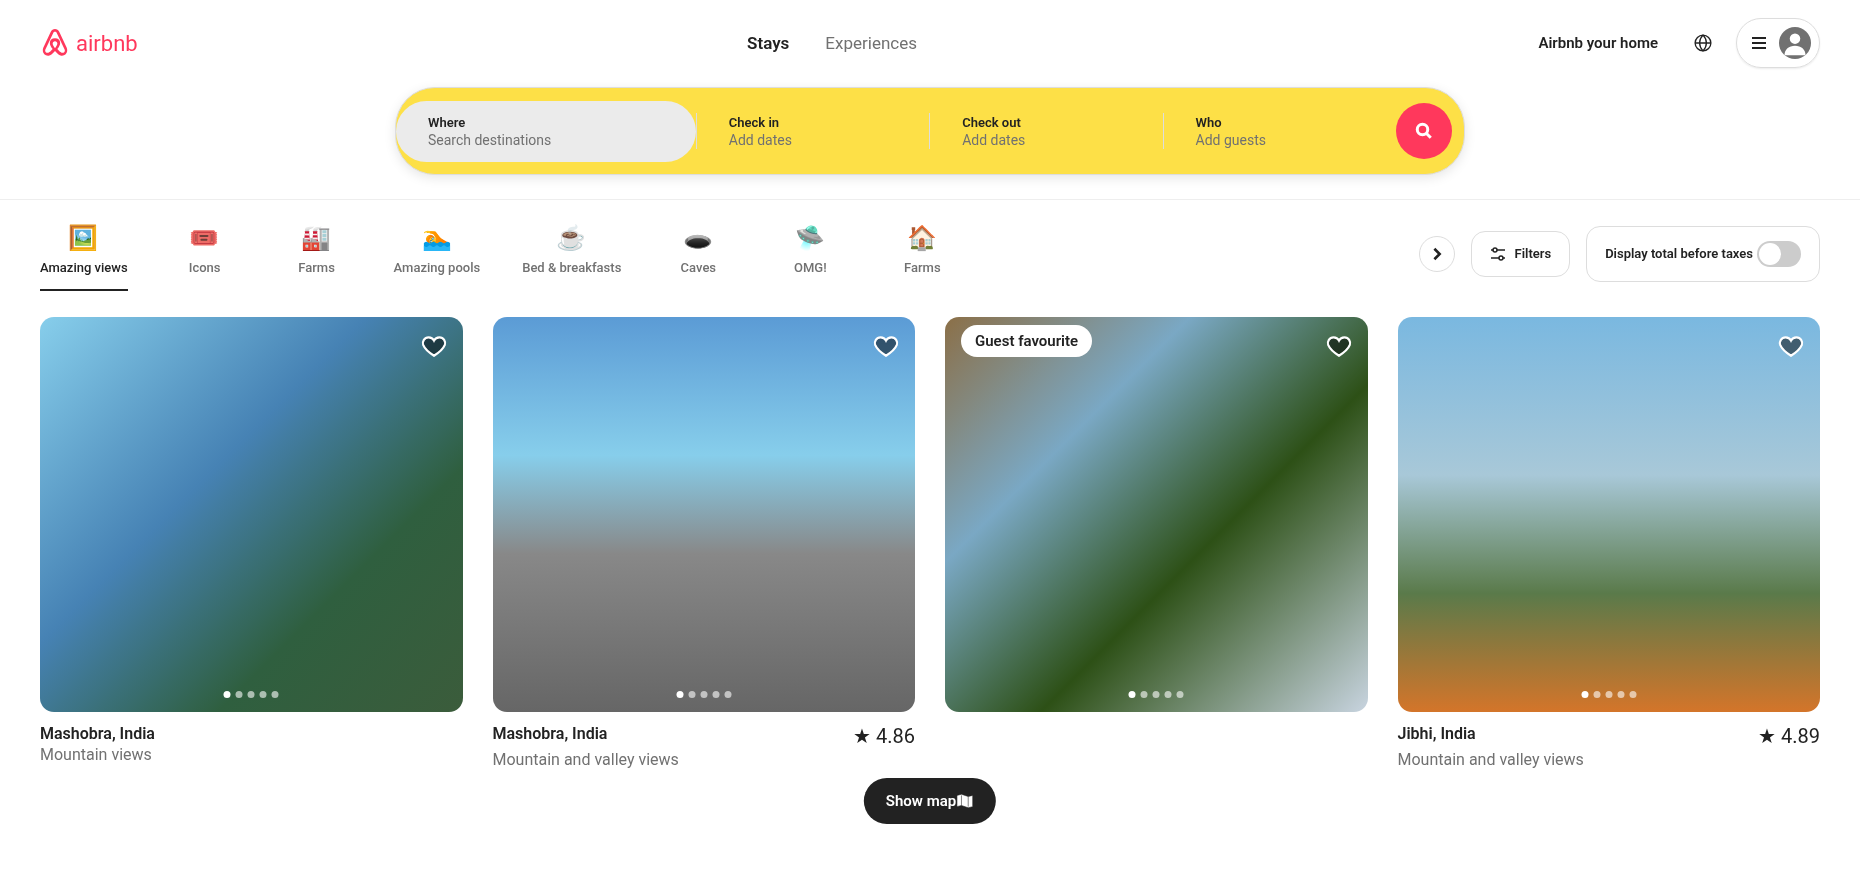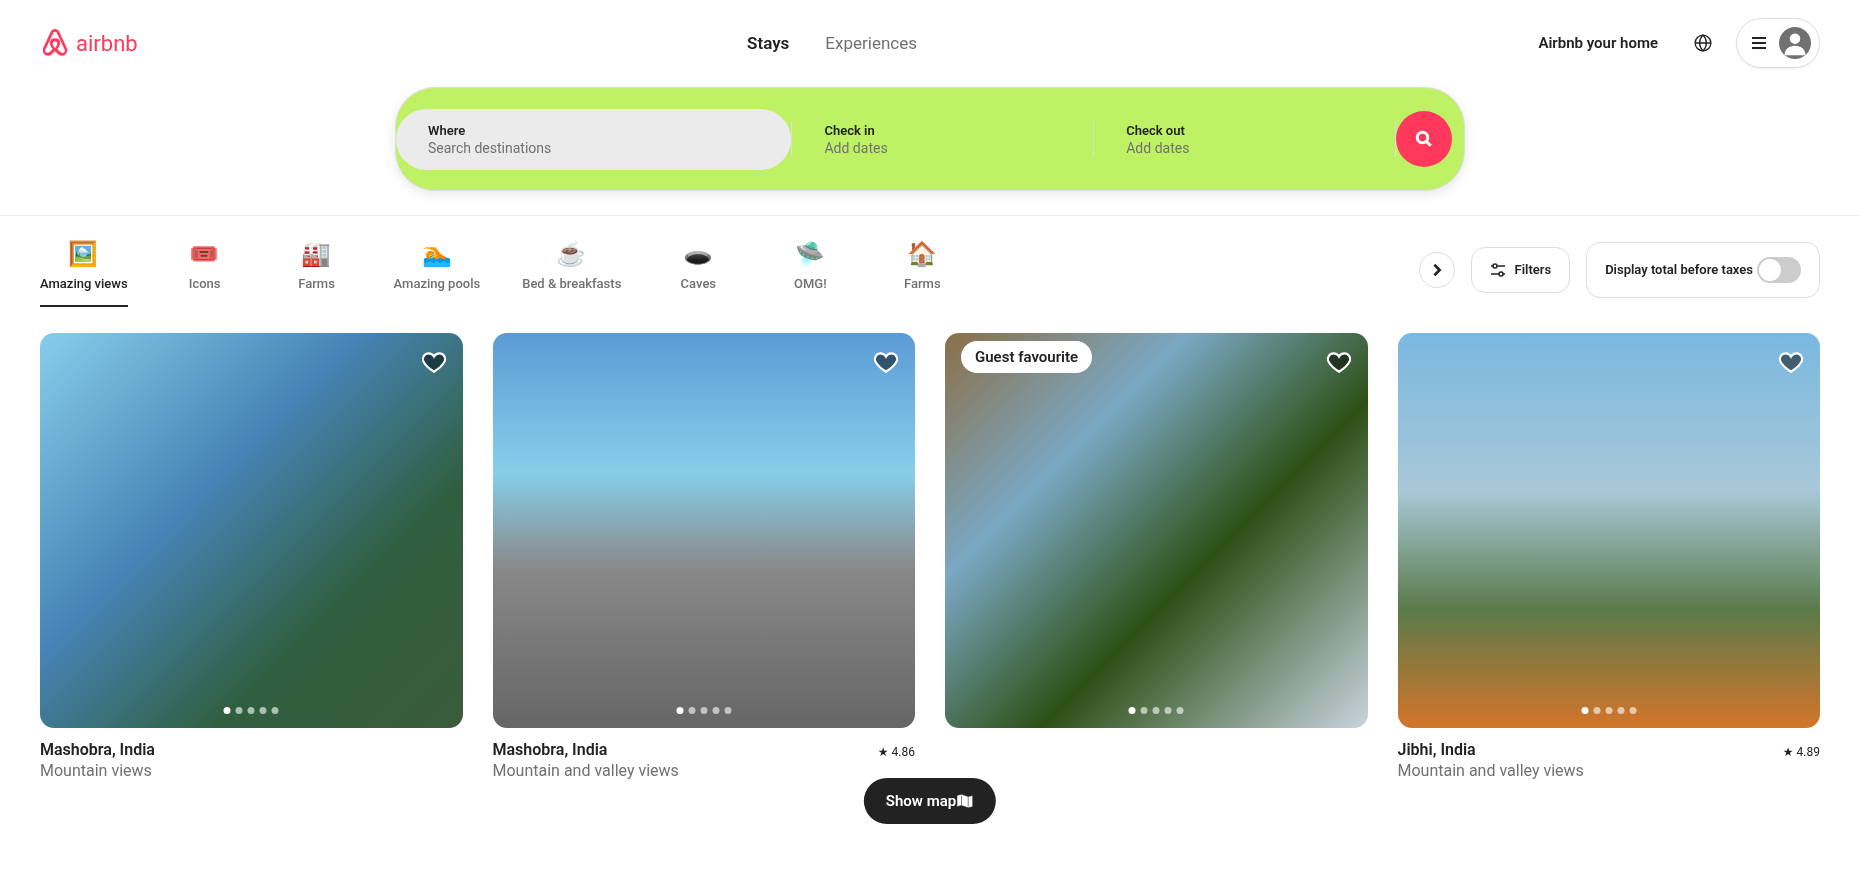--- a/index.html
+++ b/index.html
@@ -11,21 +11,21 @@
 .nav-tab{font-size:17px;color:#717171;cursor:pointer;padding:8px 0}
 .nav-tab.active{color:#222;font-weight:600}
 .header-right{display:flex;align-items:center;gap:12px}
 .host-link{font-size:15px;font-weight:600;padding:12px;cursor:pointer;border-radius:22px}
 .globe-btn{padding:12px;cursor:pointer;border-radius:50%;display:flex;align-items:center}
 .user-menu{display:flex;align-items:center;gap:12px;border:1px solid #ddd;border-radius:30px;padding:8px 8px 8px 14px;cursor:pointer;box-shadow:0 1px 2px rgba(0,0,0,0.08)}
 .user-menu svg{width:16px;height:16px}
 .avatar{width:32px;height:32px;border-radius:50%;background:#717171;display:flex;align-items:center;justify-content:center}
 .avatar svg{width:28px;height:28px;fill:#fff}
 .search-wrap{display:flex;justify-content:center;padding:0 40px 24px}
-.search-bar{display:flex;align-items:center;background:#bef264;border:1px solid #ddd;border-radius:40px;box-shadow:0 3px 12px rgba(0,0,0,0.1);width:100%;max-width:1070px;height:104px}
+.search-bar{display:flex;align-items:center;background:#fde047;border:1px solid #ddd;border-radius:40px;box-shadow:0 3px 12px rgba(0,0,0,0.1);width:100%;max-width:1070px;height:88px}
 .search-seg{flex:1;padding:14px 32px;cursor:pointer;border-radius:40px;position:relative}
 .search-seg.where{flex:1.4;background:#ebebeb}
 .search-seg .lbl{font-size:13px;font-weight:600;color:#222;margin-bottom:2px}
 .search-seg .val{font-size:14px;color:#717171}
 .divider{width:1px;height:36px;background:#ddd}
 .search-btn{width:56px;height:56px;border-radius:50%;background:#ff385c;display:flex;align-items:center;justify-content:center;margin-right:12px;cursor:pointer}
 .search-btn svg{width:18px;height:18px;stroke:#fff;stroke-width:4;fill:none}
 .cat-row{display:flex;align-items:center;padding:16px 40px;gap:16px;border-top:1px solid #eee}
 .cats{display:flex;gap:42px;flex:1;overflow:hidden}
 .cat{display:flex;flex-direction:column;align-items:center;gap:8px;cursor:pointer;padding:8px 0 14px;color:#717171;min-width:70px}
@@ -43,23 +43,23 @@
 .card:nth-child(2) .card-img{background:linear-gradient(180deg,#5b9bd5 0%,#87ceeb 35%,#888 60%,#666 100%)}
 .card:nth-child(3) .card-img{background:linear-gradient(135deg,#8b6f47 0%,#7aa8c4 30%,#2d5016 60%,#c8d4e0 100%)}
 .card:nth-child(4) .card-img{background:linear-gradient(180deg,#7ab8e0 0%,#a8c8d8 40%,#5a7a4a 70%,#d4752a 100%)}
 .heart{position:absolute;top:16px;right:16px;cursor:pointer}
 .heart svg{width:26px;height:26px;fill:rgba(0,0,0,0.5);stroke:#fff;stroke-width:2}
 .badge{position:absolute;top:8px;left:16px;background:#fff;border-radius:16px;padding:7px 14px;font-size:15px;font-weight:600}
 .dots{position:absolute;bottom:14px;left:50%;transform:translateX(-50%);display:flex;gap:5px}
 .dot{width:7px;height:7px;border-radius:50%;background:rgba(255,255,255,0.6)}
 .dot.on{background:#fff}
 .card-info{padding-top:12px}
-.card-top{display:flex;justify-content:space-between;align-items:flex-end}
+.card-top{display:flex;justify-content:space-between;align-items:flex-start}
 .card-title{font-size:16px;font-weight:600}
-.card-rating{font-size:12px;display:flex;align-items:center;gap:3px}
+.card-rating{font-size:20px;display:flex;align-items:center;gap:3px}
 .card-sub{font-size:16px;color:#717171;margin-top:2px}
 .map-btn{position:fixed;bottom:60px;left:50%;transform:translateX(-50%);background:#222;color:#fff;border-radius:26px;padding:14px 22px;font-size:15px;font-weight:600;display:flex;align-items:center;cursor:pointer}
 </style>
 </head>
 <body>
 
 <div class="header">
   <div class="logo">
     <svg viewBox="0 0 32 32">
         <path fill="#ff385c" d="M16 1c2 0 3.5 1 4.5 3l8 17c.5 1 .5 2 .5 3 0 3-2.5 5.5-5.5 5.5-2 0-4-1-7.5-5-3.5 4-5.5 5-7.5 5C5.5 29.5 3 27 3 24c0-1 0-2 .5-3l8-17c1-2 2.5-3 4.5-3zm0 3c-1 0-1.5.5-2 1.5l-8 17c-.3.6-.5 1-.5 1.5 0 1.5 1 2.5 2.5 2.5 1 0 2.5-.5 5.5-4-2-2.5-3-4.5-3-6.5 0-3 2-5 5.5-5s5.5 2 5.5 5c0 2-1 4-3 6.5 3 3.5 4.5 4 5.5 4 1.5 0 2.5-1 2.5-2.5 0-.5-.2-.9-.5-1.5l-8-17c-.5-1-1-1.5-2-1.5zm0 10c-1.5 0-2.5 1-2.5 2.5 0 1 .5 2.5 2.5 5 2-2.5 2.5-4 2.5-5 0-1.5-1-2.5-2.5-2.5z"></path>
@@ -102,20 +102,24 @@
     <div class="search-seg">
       <div class="lbl">Check in</div>
       <div class="val">Add dates</div>
     </div>
     <div class="divider"></div>
     <div class="search-seg">
       <div class="lbl">Check out</div>
       <div class="val">Add dates</div>
     </div>
     <div class="divider"></div>
+    <div class="search-seg">
+      <div class="lbl">Who</div>
+      <div class="val">Add guests</div>
+    </div>
     <div class="search-btn">
       <svg viewBox="0 0 24 24">
           <circle cx="10" cy="10" r="7"></circle>
           <path d="M15 15l6 6"></path>
         </svg>
     </div>
   </div>
 </div>
 
 <div class="cat-row">

